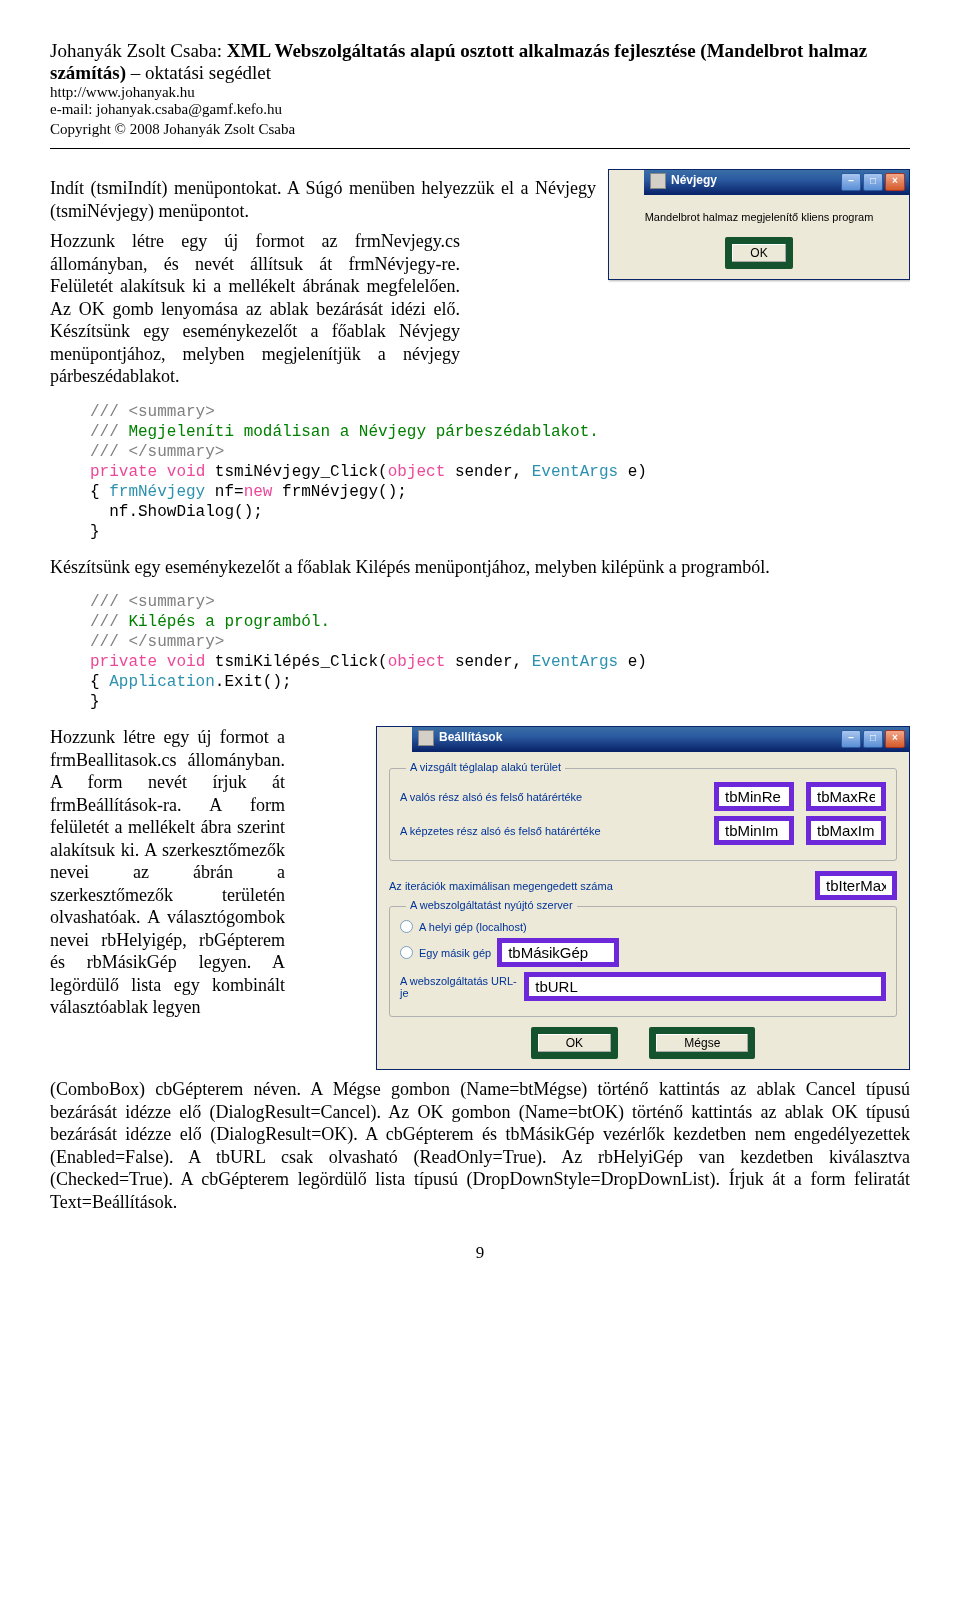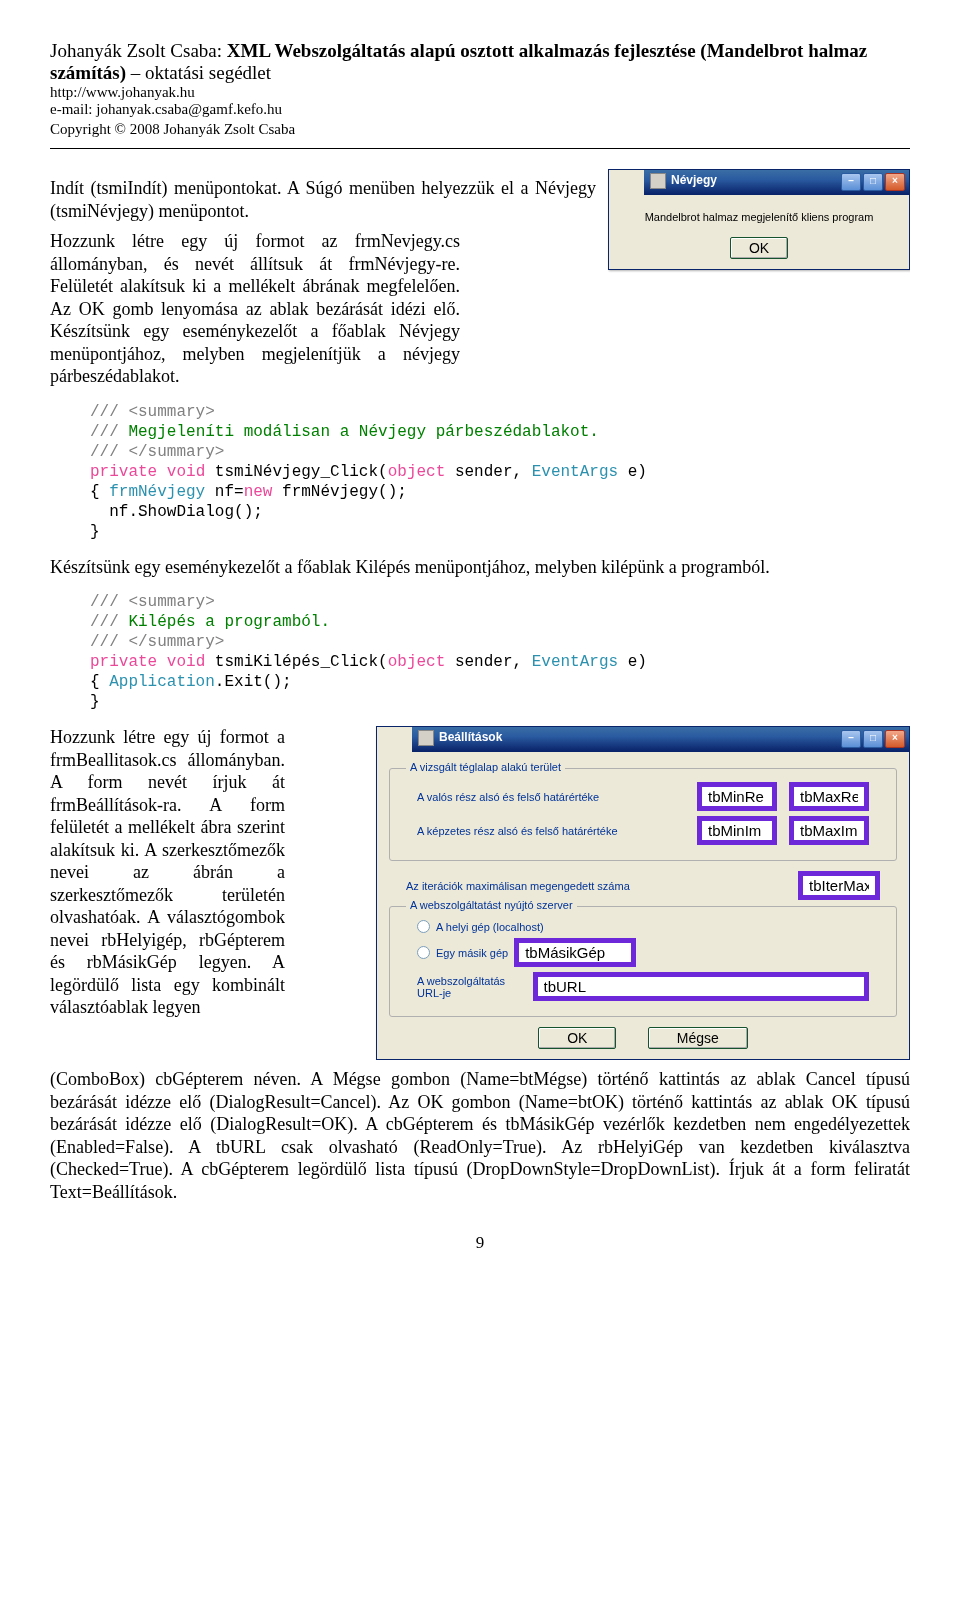--- a/index.html
+++ b/index.html
@@ -76,24 +76,24 @@
   .winbtn.min, .winbtn.max {
     background: linear-gradient(#a9c6ef,#5a8fd6);
     border: 1px solid #2a5aa0;
   }
   .win-body { padding: 10px 12px; }
   .nevjegy { width: 300px; }
   .nevjegy .msg { font-size: 11px; margin: 6px 0 14px; text-align: center; }
   .btn {
     display: inline-block;
     background: #ece9d8;
-    border: 1px solid #14532d;
+    border: 7px solid #14532d;
     border-radius: 2px;
     padding: 2px 18px;
-    font-size: 14px;
+    font-size: 12px;
     font-family: Tahoma, sans-serif;
     box-shadow: inset -1px -1px 0 #aaa, inset 1px 1px 0 #fff;
   }
   .center { text-align: center; }
 
   .beallitasok { width: 532px; }
   .group {
     border: 1px solid #b0b0b0;
     border-radius: 3px;
     margin: 6px 0 10px;
@@ -101,21 +101,21 @@
     position: relative;
   }
   .group-title {
     position: absolute;
     top: -8px; left: 16px;
     background: #ece9d8;
     padding: 0 4px;
     font-size: 11px;
     color: #003399;
   }
-  .row { display: flex; align-items: center; margin: 5px 17px; font-size: 11px; color: #003399; }
+  .row { display: flex; align-items: center; margin: 5px 0; font-size: 11px; color: #003399; }
   .row .lab { flex: 1; }
   .txt {
     background: #fff;
     border: 5px solid #6d28d9;
     font-size: 15px;
     padding: 1px 6px;
     color: #000;
     font-family: Tahoma, sans-serif;
   }
   .txt.w1 { width: 58px; margin-left: 6px; }

